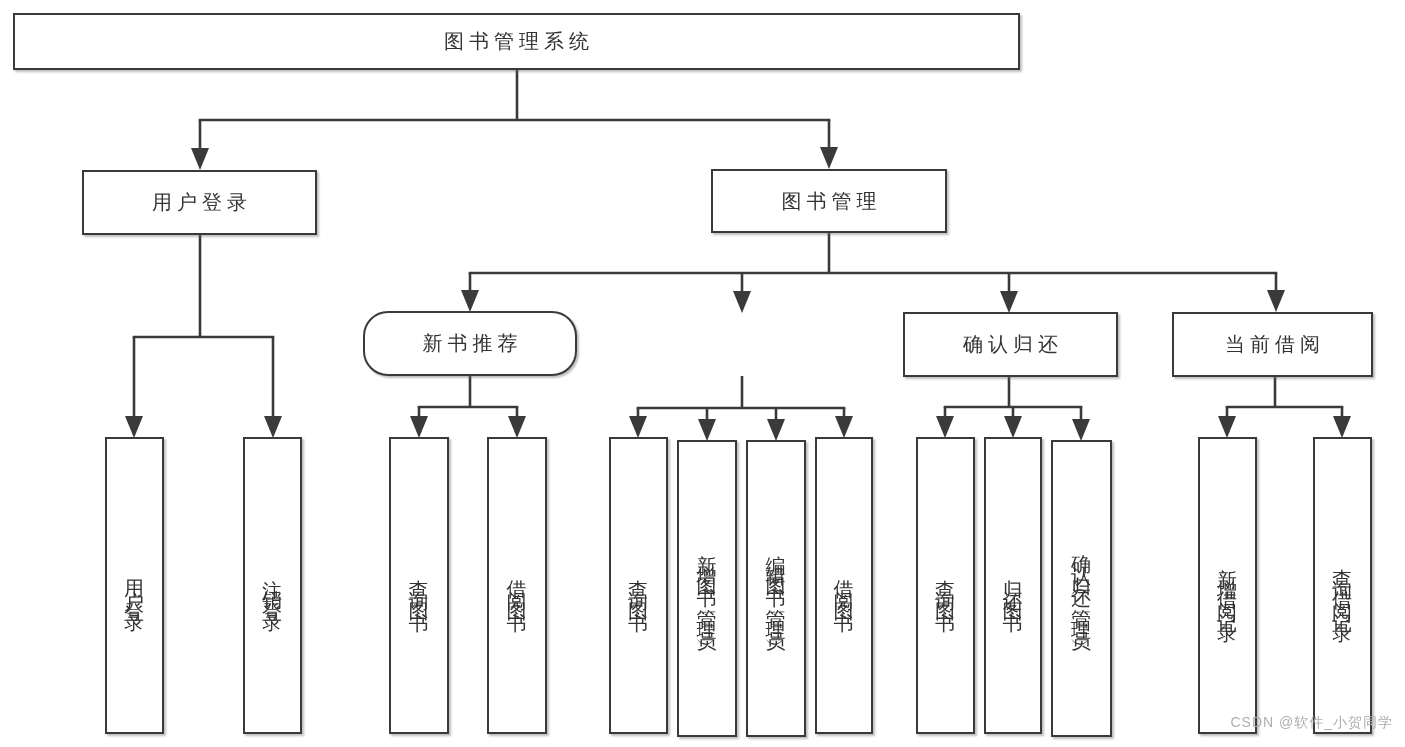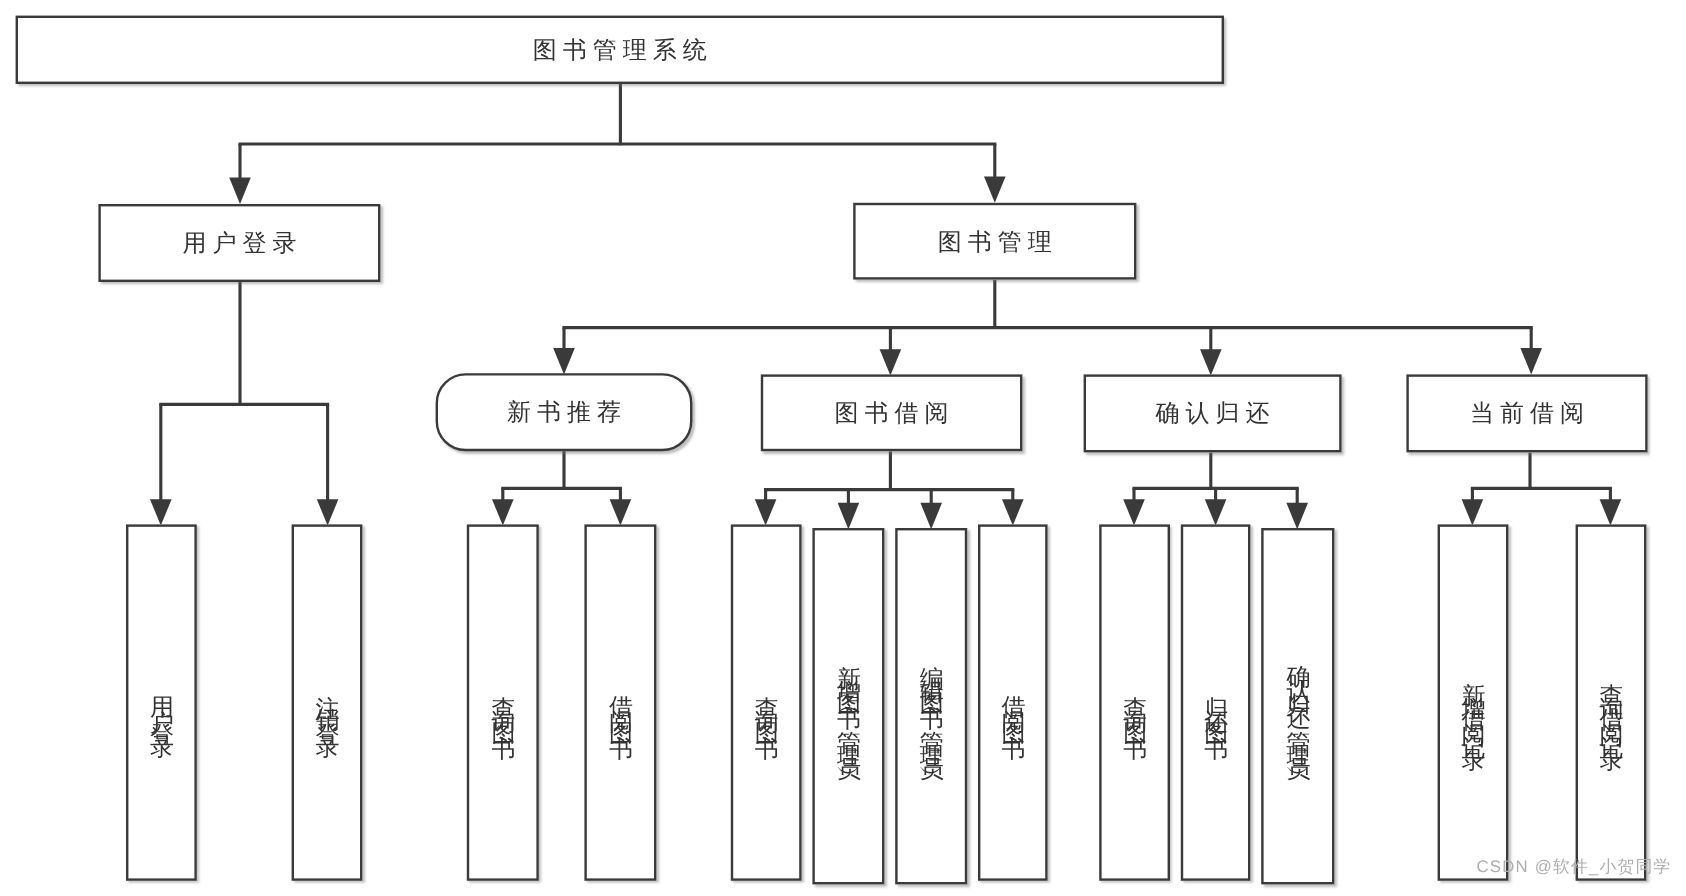--- a/index.html
+++ b/index.html
@@ -161,23 +161,20 @@
   <div class="node hnode n-user-login">
     <span class="lbl">用户登录</span>
   </div>
   <div class="node hnode n-book-mgmt">
     <span class="lbl">图书管理</span>
   </div>
 
   <div class="node hnode n-new-book-rec">
     <span class="lbl">新书推荐</span>
   </div>
-  <div class="node hnode n-book-borrow">
-    <span class="lbl">图书借阅</span>
-  </div>
   <div class="node hnode n-current-borrow">
     <span class="lbl">确认归还</span>
   </div>
   <div class="node hnode n-borrow-record">
     <span class="lbl">当前借阅</span>
   </div>
 
   <div class="node vnode l-user-login">
     <span class="lbl">用户登录</span>
   </div>

